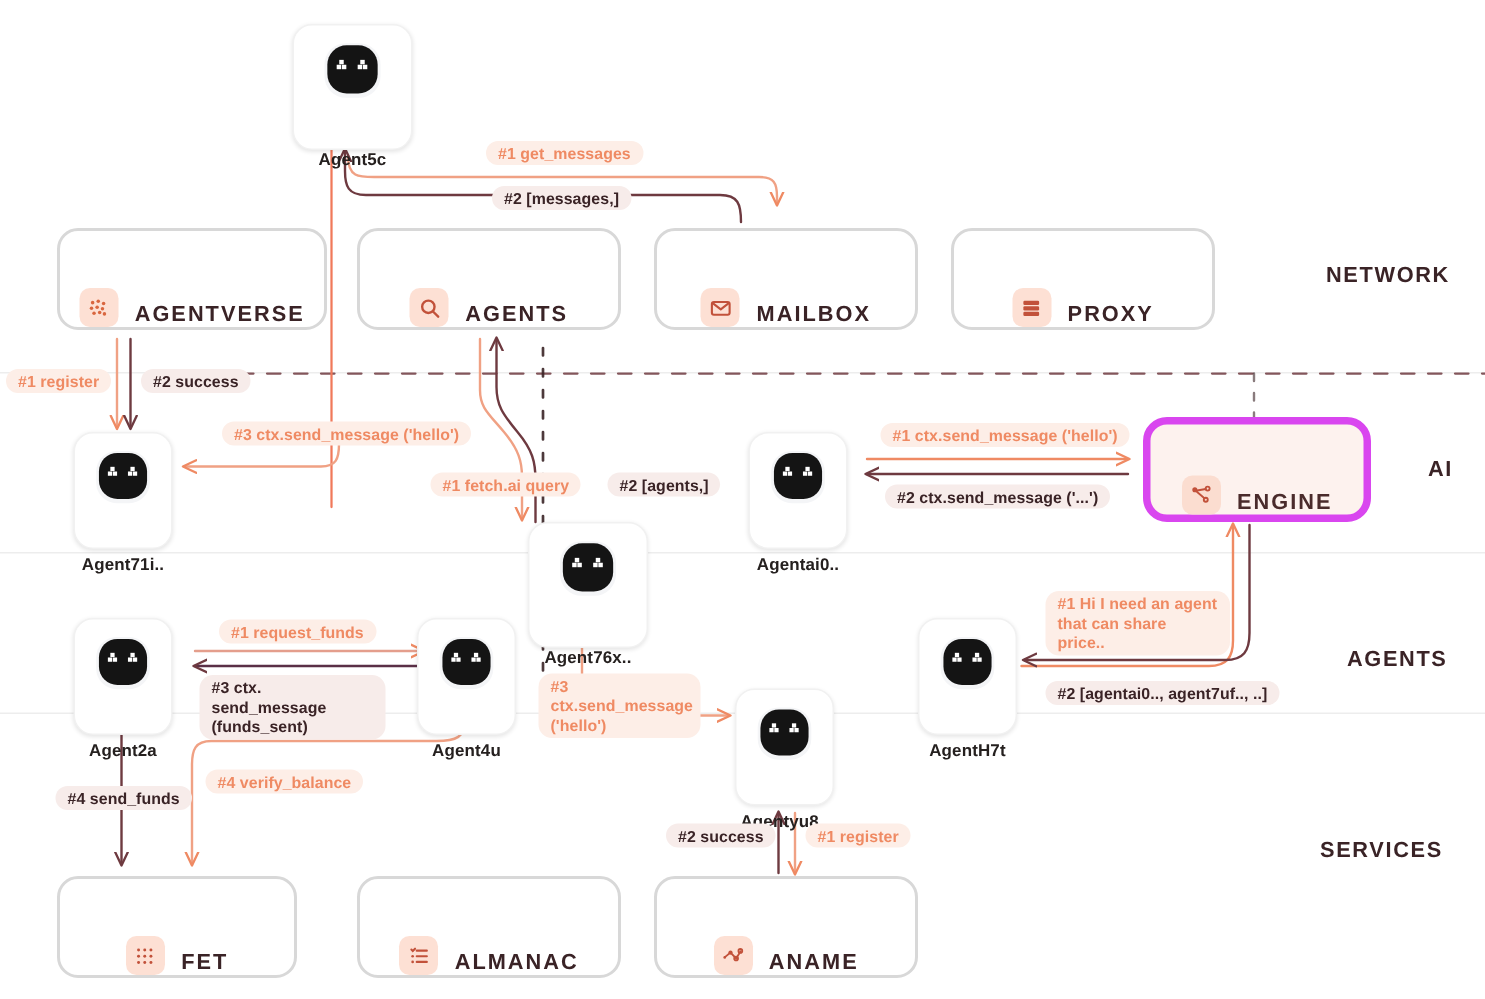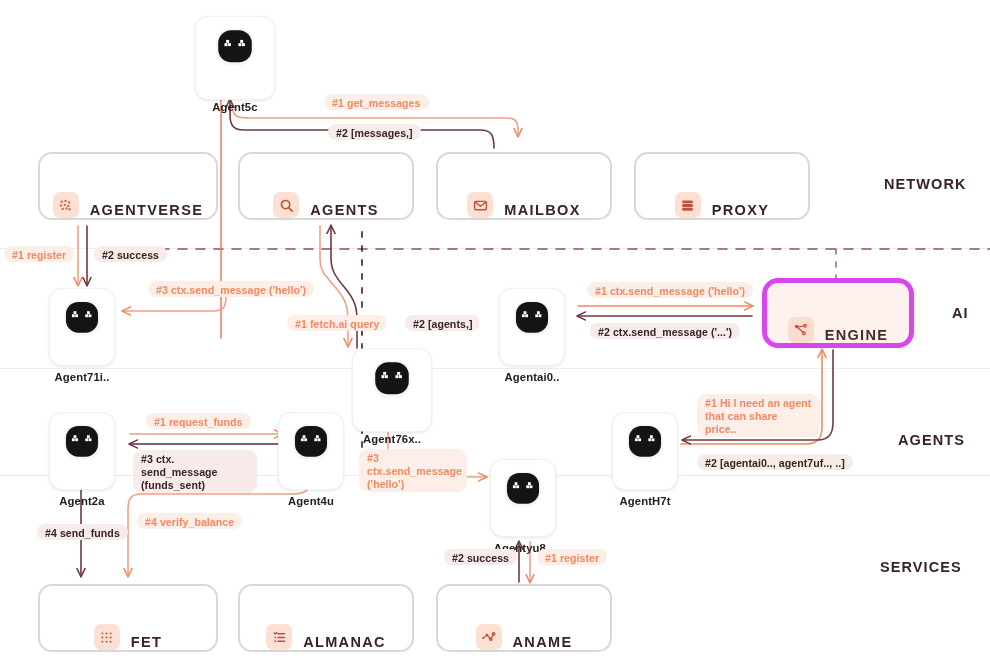--- a/index.html
+++ b/index.html
@@ -193,21 +193,21 @@
     </span>
     <span class="lbl">ENGINE</span>
   </div>
 
   <div class="band-label" style="left:952px;top:305px">AI</div>
 
   <div class="band-label" style="left:898px;top:432px">AGENTS</div>
 
   <div class="band-label" style="left:880px;top:559px">SERVICES</div>
 
-  <div class="card" style="left:38px;top:584px;width:180px;height:68px">
+  <div class="card" style="left:38px;top:584px;width:160px;height:68px">
     <span class="ic">
       <svg width="15" height="15" viewBox="0 0 16 16" fill="#c2513a">
         <circle cx="3.6" cy="3.6" r="1.05"></circle>
           <circle cx="8" cy="3.6" r="1.05"></circle>
           <circle cx="12.4" cy="3.6" r="1.05"></circle>
         <circle cx="3.6" cy="8" r="1.05"></circle>
           <circle cx="8" cy="8" r="1.05"></circle>
           <circle cx="12.4" cy="8" r="1.05"></circle>
         <circle cx="3.6" cy="12.4" r="1.05"></circle>
           <circle cx="8" cy="12.4" r="1.05"></circle>

